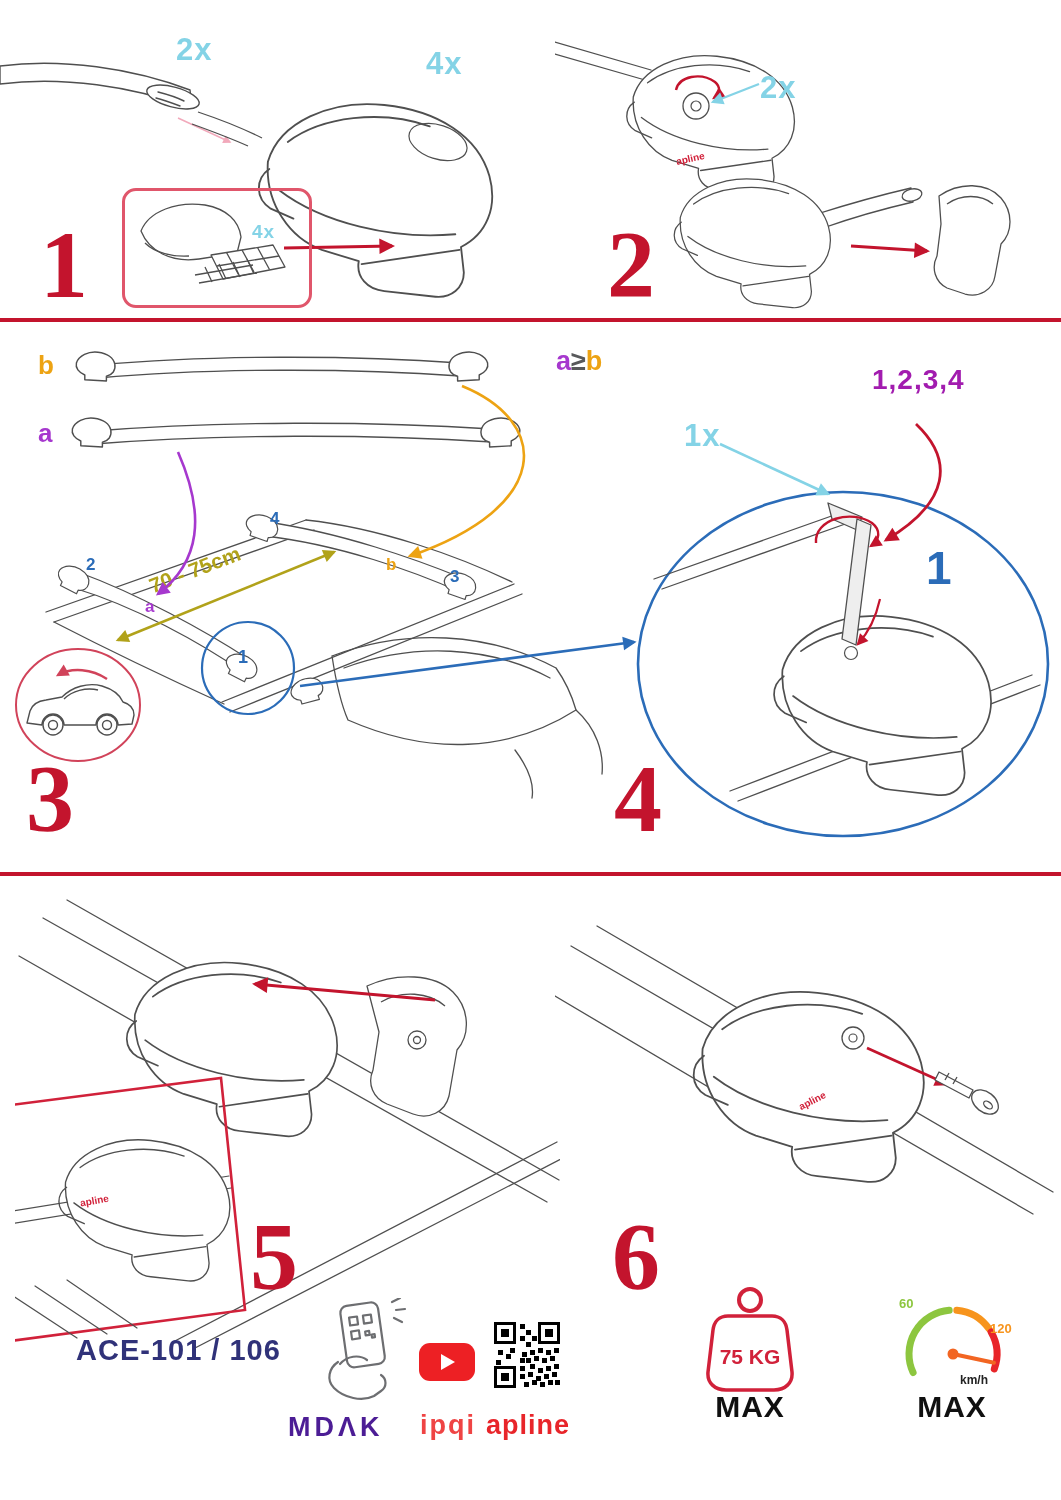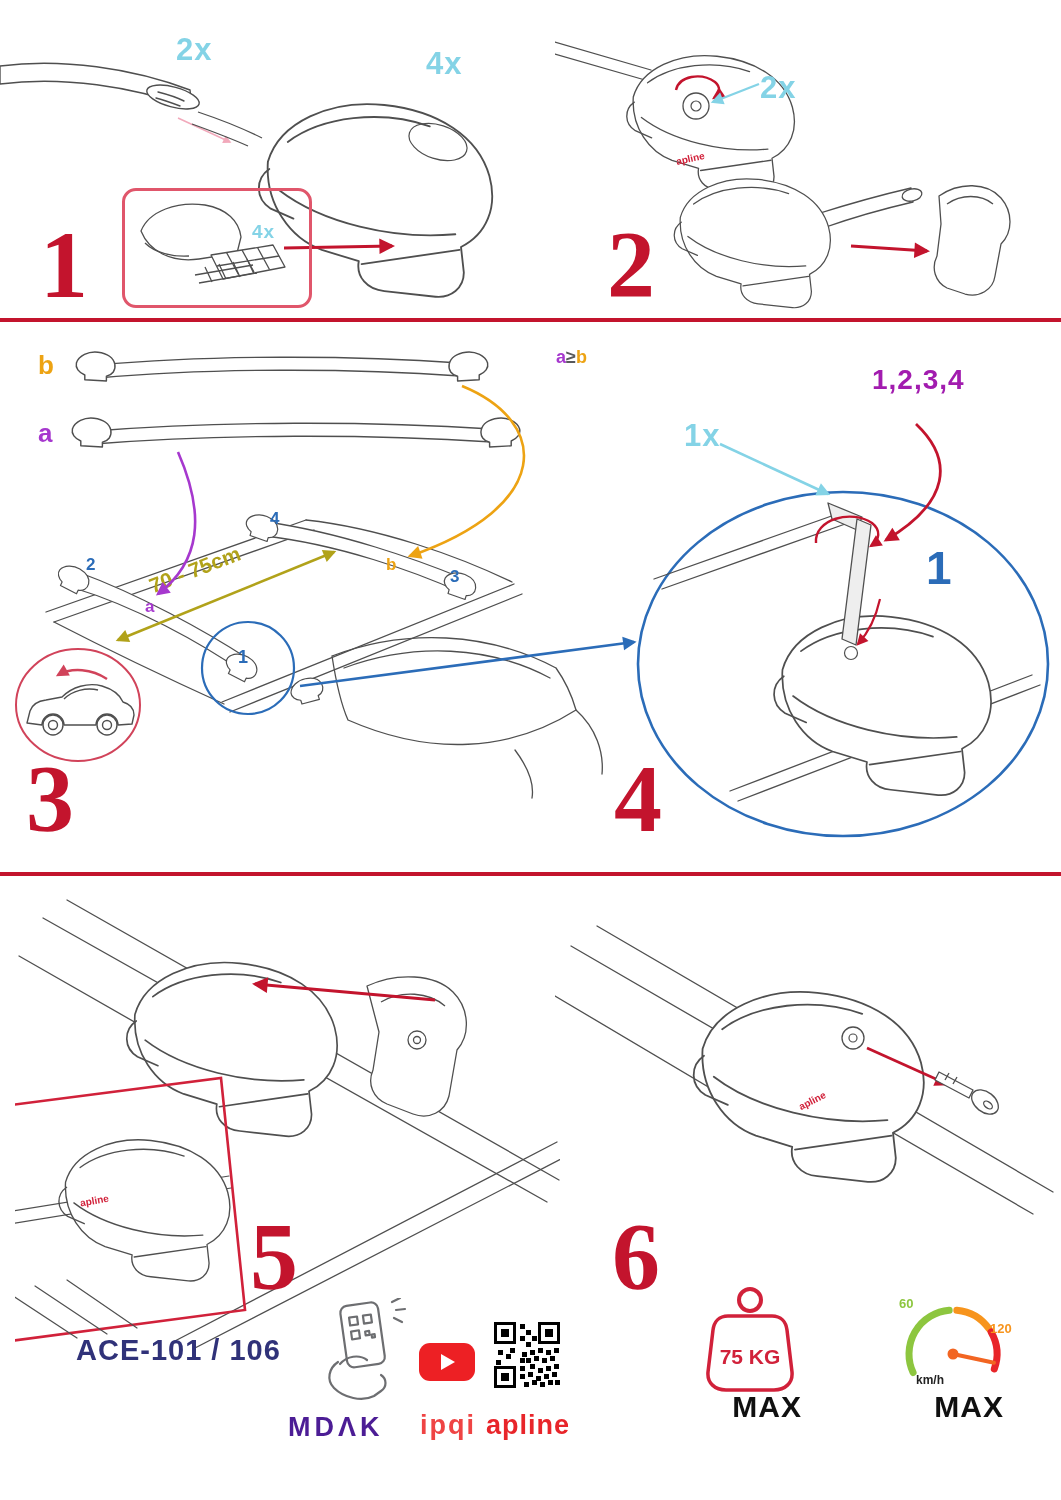--- a/index.html
+++ b/index.html
@@ -9,29 +9,29 @@
   .abs{position:absolute}
   svg{display:block}
   .divider{position:absolute;left:0;width:1061px;height:4px;background:#c3142d}
   .num{position:absolute;font-family:"Liberation Serif",serif;font-weight:700;font-size:96px;line-height:.85;color:#c3142d}
   .qty{position:absolute;font-weight:700;font-size:31px;line-height:1;color:#84d3e6;letter-spacing:1px}
   .lbl{position:absolute;font-weight:700;line-height:1}
   .blue{color:#2b6cb8}.orange{color:#eda313}.purple{color:#a638ce}.olive{color:#b1a21a}
   .gray{color:#58595b}
   .brand-mini{position:absolute;color:#d1213a;font-size:10px;font-weight:700;line-height:1}
   .inset{position:absolute;border:3px solid #e0566b;border-radius:14px}
-  .rule{position:absolute;font-size:18px;font-weight:700;line-height:1}
+  .rule{position:absolute;font-size:27px;font-weight:700;line-height:1}
   .seq{position:absolute;font-size:28px;font-weight:700;color:#a21caf;letter-spacing:1px;line-height:1}
   .callout1{position:absolute;font-size:46px;font-weight:700;color:#2b6cb8;line-height:1}
   .roof-lbl{position:absolute;font-weight:700;font-size:17px;line-height:1}
   .model{position:absolute;font-size:29px;font-weight:700;color:#303279;letter-spacing:1px;line-height:1}
   .brandline{position:absolute;font-size:31px;font-weight:700;line-height:1}
   .brandline .g{color:#57585a}.brandline .r{color:#e8252a}
   .logo{position:absolute;line-height:1;font-weight:700}
-  .max{position:absolute;font-size:30px;font-weight:700;color:#101010;text-align:right;line-height:1;letter-spacing:1px}
+  .max{position:absolute;font-size:30px;font-weight:700;color:#101010;text-align:center;line-height:1;letter-spacing:1px}
 </style>
 </head>
 <body>
 
 <div class="page">
 
   <svg width="0" height="0" class="abs" aria-hidden="true">
     <defs>
       <g id="foot-shape" stroke="#4f4f4f" stroke-width="1.3" fill="#ffffff" stroke-linejoin="round" stroke-linecap="round">
         <path d="M14 52 C 22 24 58 8 96 12 C 134 16 162 34 170 62 C 176 84 168 103 150 112 L 152 130 C 152 141 143 148 132 147 L 96 143 C 84 142 76 133 78 122 L 52 114 C 30 106 12 82 14 52 Z"></path>
@@ -382,16 +382,16 @@
 
   <svg class="abs" style="left:888px;top:1284px" width="130" height="106" viewBox="0 0 130 106">
     <path d="M25.1 88.6 A 44 44 0 0 1 61.2 26.2" fill="none" stroke="#8dc63f" stroke-width="7" stroke-linecap="round"></path>
     <path d="M68.8 26.2 A 44 44 0 0 1 101 44.8" fill="none" stroke="#f7941d" stroke-width="7" stroke-linecap="round"></path>
     <path d="M103.1 48 A 44 44 0 0 1 106.3 85" fill="none" stroke="#e8252a" stroke-width="7" stroke-linecap="round"></path>
     <line x1="65" y1="70" x2="106" y2="78.7" stroke="#f26522" stroke-width="4" stroke-linecap="round"></line>
     <circle cx="65" cy="70" r="5.5" fill="#f26522"></circle>
   </svg>
   <span class="lbl" style="left:899px;top:1297px;font-size:13px;color:#8dc63f">60</span>
   <span class="lbl" style="left:990px;top:1322px;font-size:13px;color:#f7941d">120</span>
-  <span class="lbl" style="left:916px;top:1374px;width:72px;text-align:left;font-size:12px;color:#222;font-weight:600">km/h</span>
+  <span class="lbl" style="left:916px;top:1374px;width:72px;text-align:right;font-size:12px;color:#222;font-weight:600">km/h</span>
   <span class="max" style="left:900px;top:1392px;width:104px">MAX</span>
 
 </div>
 
 </body></html>

